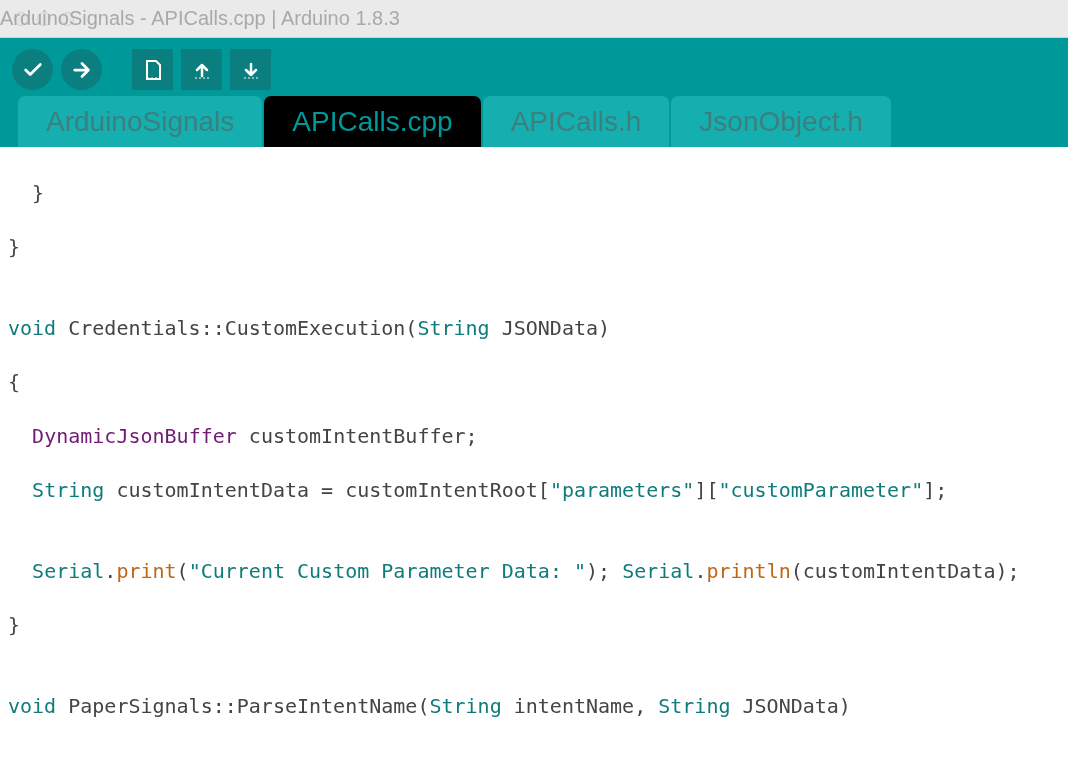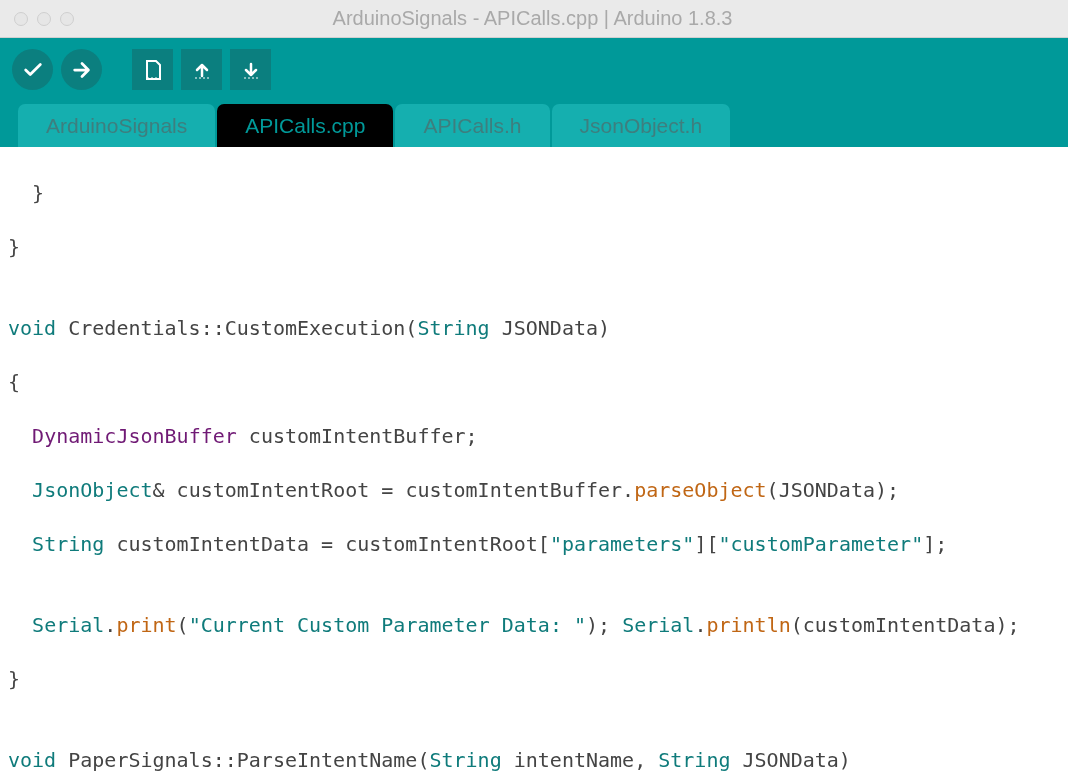--- a/index.html
+++ b/index.html
@@ -17,21 +17,20 @@
     display: flex;
     align-items: center;
     padding: 0 10px;
     position: relative;
   }
   .traffic-lights { display: flex; gap: 9px; margin-left: 4px; }
   .tl { width: 14px; height: 14px; border-radius: 50%; border: 1px solid #cfcfcf; background: #e6e6e6; }
   .titlebar .title {
     position: absolute;
     left: 0; right: 3px;
-    text-align: center;
     font-size: 20px;
     color: #a9a9a9;
     pointer-events: none;
     font-weight: 400;
   }
   .toolbar {
     background: #009999;
     height: 63px;
     display: flex;
     align-items: center;
@@ -56,21 +55,21 @@
   .tabbar {
     background: #009999;
     height: 46px;
     display: flex;
     align-items: flex-end;
     padding-left: 18px;
     gap: 0;
   }
   .tab {
     padding: 10px 28px 9px 28px;
-    font-size: 21px;
+    font-size: 28px;
     color: #c9e9e9;
     background: #15afaf;
     border-top-left-radius: 7px;
     border-top-right-radius: 7px;
     margin-right: 2px;
     cursor: pointer;
   }
   .tab.active { background: #000000; color: #009999; font-weight: 500; }
   .tab.inactive { color: #3e7e7e; }
   .editor {
@@ -138,21 +137,20 @@
   <div class="tab inactive">JsonObject.h</div>
 </div>
 
 <div class="editor">
 <div>  }</div>
 <div>}</div>
 <div></div>
 <div><span class="tok-type">void</span><span> Credentials::CustomExecution(</span><span class="tok-type">String</span><span> JSONData)</span></div>
 <div>{</div>
 <div><span>  </span><span class="tok-special">DynamicJsonBuffer</span><span> customIntentBuffer;</span></div>
-<div><span>  </span><span class="tok-type">JsonObject</span><span>&amp; customIntentRoot = customIntentBuffer.</span><span class="tok-method">parseObject</span><span>(JSONData);</span></div>
 <div><span>  </span><span class="tok-type">String</span><span> customIntentData = customIntentRoot[</span><span class="tok-str">"parameters"</span><span>][</span><span class="tok-str">"customParameter"</span><span>];</span></div>
 <div></div>
 <div><span>  </span><span class="tok-type">Serial</span><span>.</span><span class="tok-method">print</span><span>(</span><span class="tok-str">"Current Custom Parameter Data: "</span><span>); </span><span class="tok-type">Serial</span><span>.</span><span class="tok-method">println</span><span>(customIntentData);</span></div>
 <div>}</div>
 <div></div>
 <div><span class="tok-type">void</span><span> PaperSignals::ParseIntentName(</span><span class="tok-type">String</span><span> intentName, </span><span class="tok-type">String</span><span> JSONData)</span></div>
 
 
 
 

